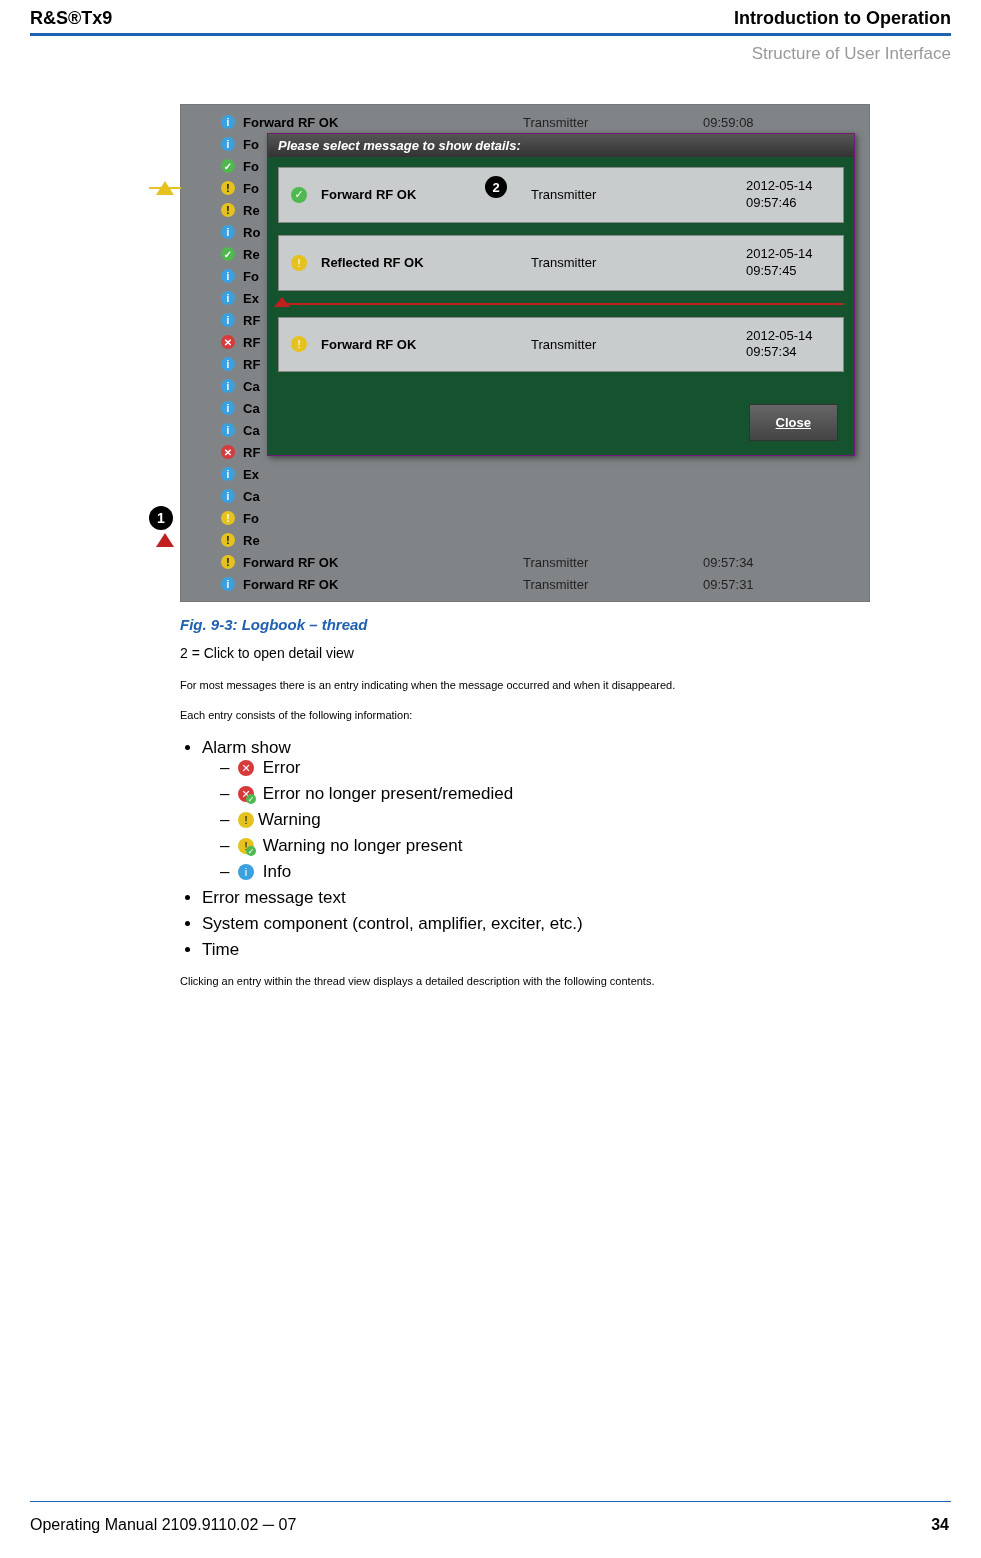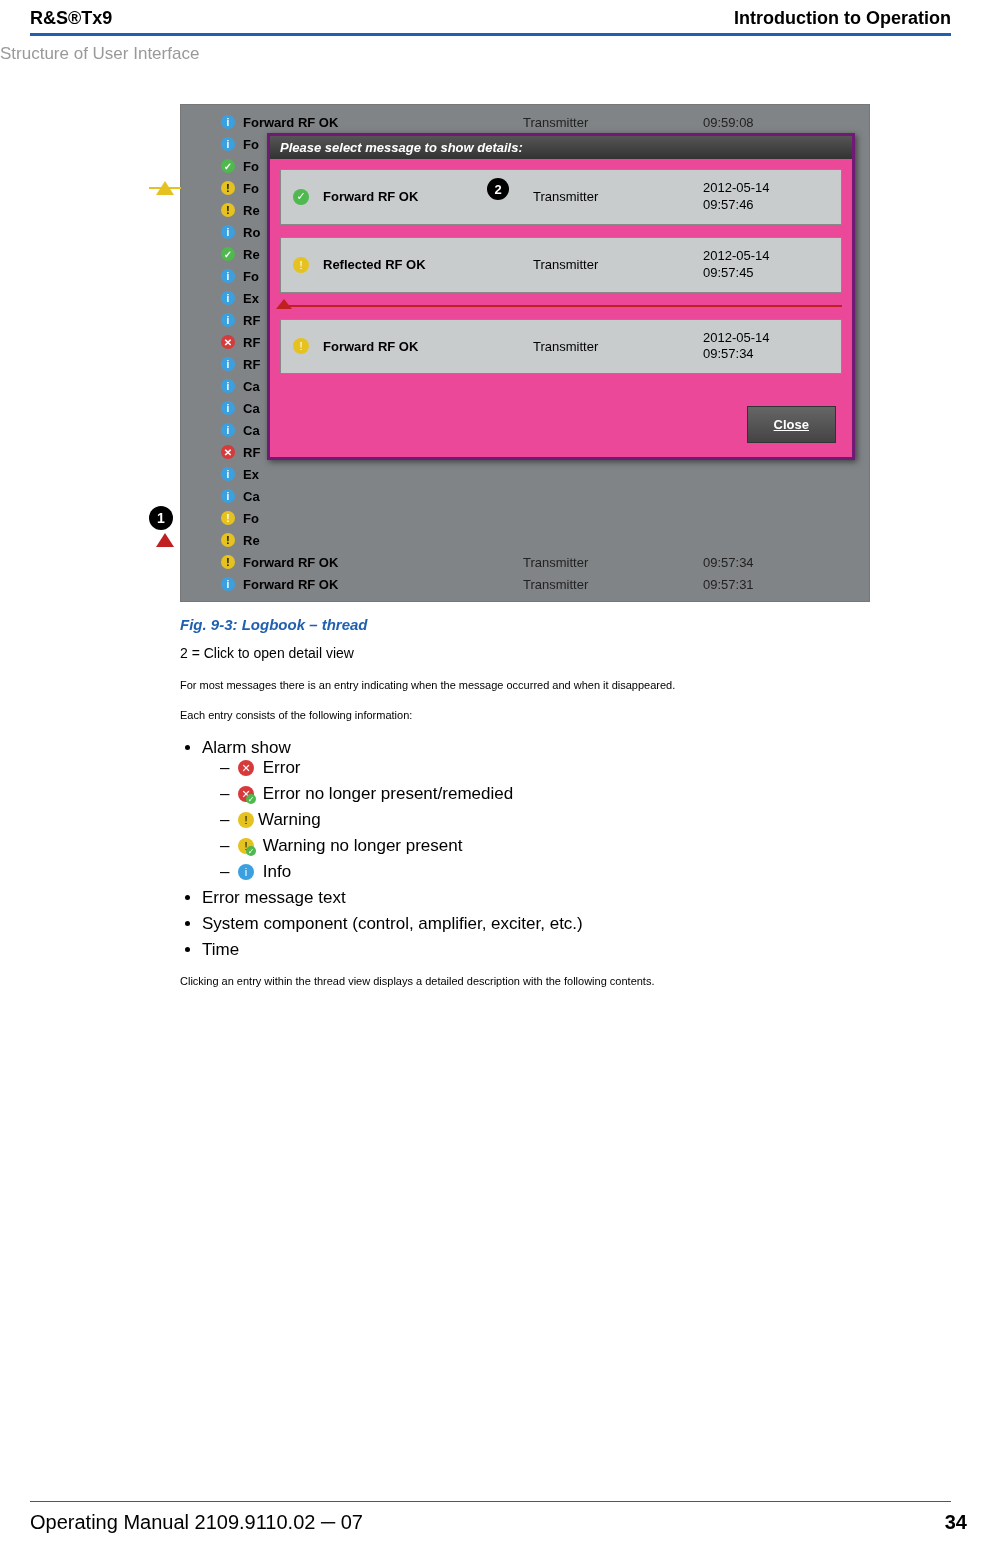--- a/index.html
+++ b/index.html
@@ -18,20 +18,21 @@
     font-size: 18px;
     font-weight: bold;
   }
   .header-right { text-align: center; }
   .hr-line {
     height: 3px;
     background: #2060b0;
     margin: 0 30px;
   }
   .subheader {
+    text-align: right;
     color: #999;
     font-size: 17px;
     padding: 8px 30px 0 0;
   }
   .content-wrap {
     position: relative;
     padding: 40px 30px 0 180px;
   }
   .screenshot-frame {
     width: 690px;
@@ -98,22 +99,22 @@
     width:24px;height:24px;border-radius:50%;
     background:#000;color:#fff;font-weight:bold;
     display:flex;align-items:center;justify-content:center;
     font-size:14px;
   }
   .popup {
     position: absolute;
     left: 86px;
     top: 28px;
     width: 588px;
-    background: #ec4899;
-    border: 3px solid #701a75;
+    background: #14532d;
+    border: 1px solid #701a75;
     box-shadow: 2px 2px 6px rgba(0,0,0,0.5);
   }
   .popup-title {
     background: linear-gradient(#555,#333);
     color: #fff;
     font-weight: bold;
     font-style: italic;
     padding: 4px 10px;
     font-size: 13px;
   }
@@ -124,21 +125,21 @@
     margin-bottom: 12px;
     padding: 10px 12px;
     display: flex;
     align-items: center;
     font-size: 13px;
     position: relative;
   }
   .popup-item .pi-icon { width:16px;height:16px;border-radius:50%;margin-right:14px;display:flex;align-items:center;justify-content:center;font-size:11px;color:#fff;flex-shrink:0;}
   .pi-msg { flex: 0 0 210px; font-weight:bold; }
   .pi-src { flex: 0 0 170px; }
-  .pi-ts  { line-height:1.3; }
+  .pi-ts  { line-height:1.3;margin-left:45px; }
   .circ-2 {
     position:absolute; left:206px; top:8px;
     width:22px;height:22px;border-radius:50%;
     background:#000;color:#fff;font-weight:bold;
     display:flex;align-items:center;justify-content:center;font-size:13px;
   }
   .red-sep {
     height: 0;
     border-top: 2px solid #c02020;
     margin: 0 0 12px 0;
@@ -188,23 +189,23 @@
   .ii-errok{background:#d63a3a;position:relative;}
   .ii-errok::after{content:"✓";position:absolute;right:-2px;bottom:-2px;width:10px;height:10px;border-radius:50%;background:#4fb84f;font-size:8px;display:flex;align-items:center;justify-content:center;}
   .ii-warn{background:#e6c220;color:#000;}
   .ii-warnok{background:#e6c220;position:relative;color:#000;}
   .ii-warnok::after{content:"✓";position:absolute;right:-2px;bottom:-2px;width:10px;height:10px;border-radius:50%;background:#4fb84f;font-size:8px;color:#fff;display:flex;align-items:center;justify-content:center;}
   .ii-info{background:#3aa0e0;}
 
   .footer {
     position: absolute;
     left: 0; right: 0; bottom: 24px;
-    padding: 8px 14px 0 30px;
+    padding: 8px 32px 0 30px;
     display:flex; justify-content:space-between;
-    font-size: 20px;
+    font-size: 16px;
   }
   .footer-line { position:absolute; left:30px; right:30px; bottom:56px; height:1px; background:#2060b0;}
   .yline { position:absolute; left:8px; width:24px; height:2px; background:#e6c220; }
 </style>
 </head>
 <body>
 
 <div class="header-bar">
   <div>R&amp;S®Tx9</div>
   <div class="header-right">Introduction to Operation</div>

